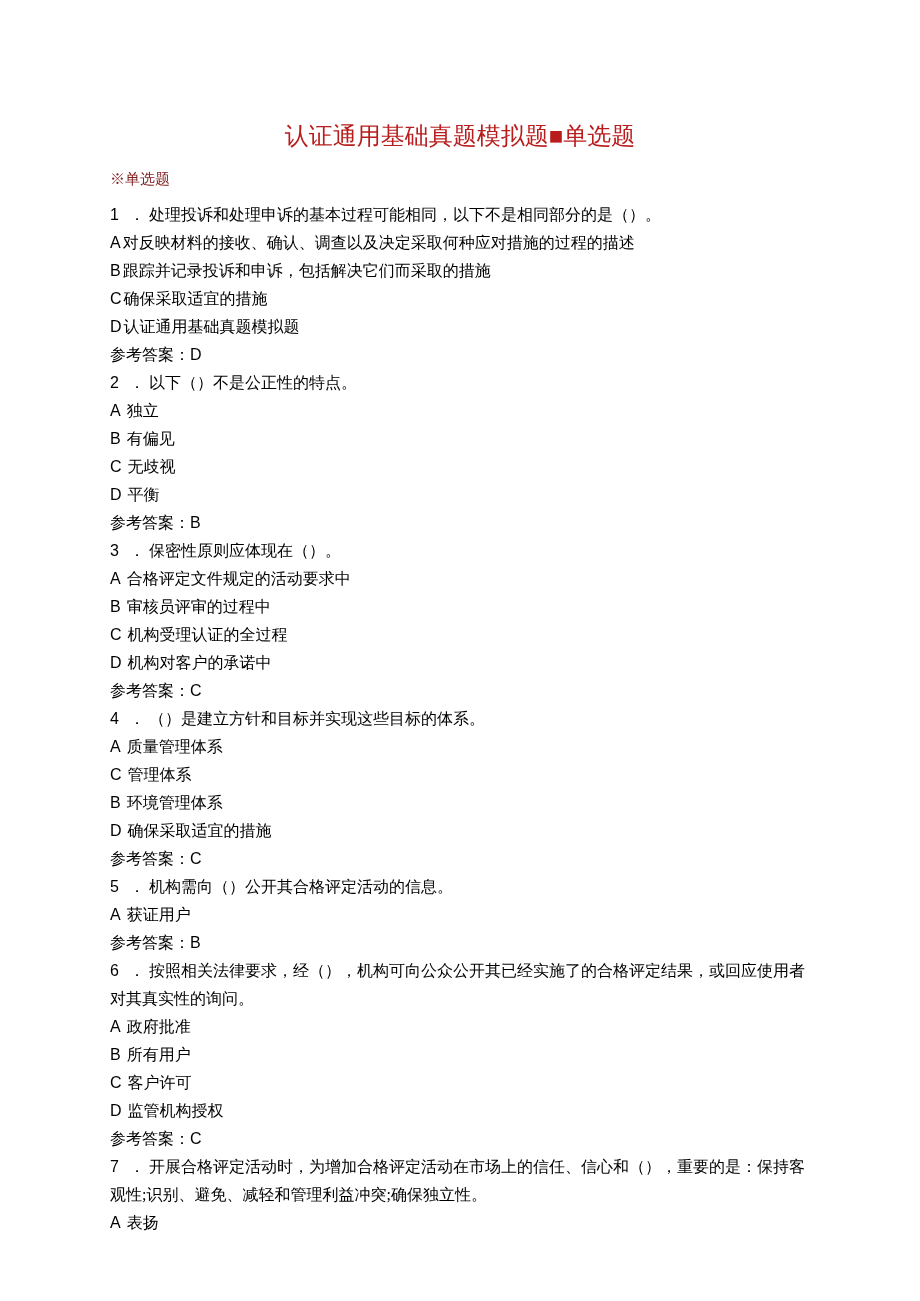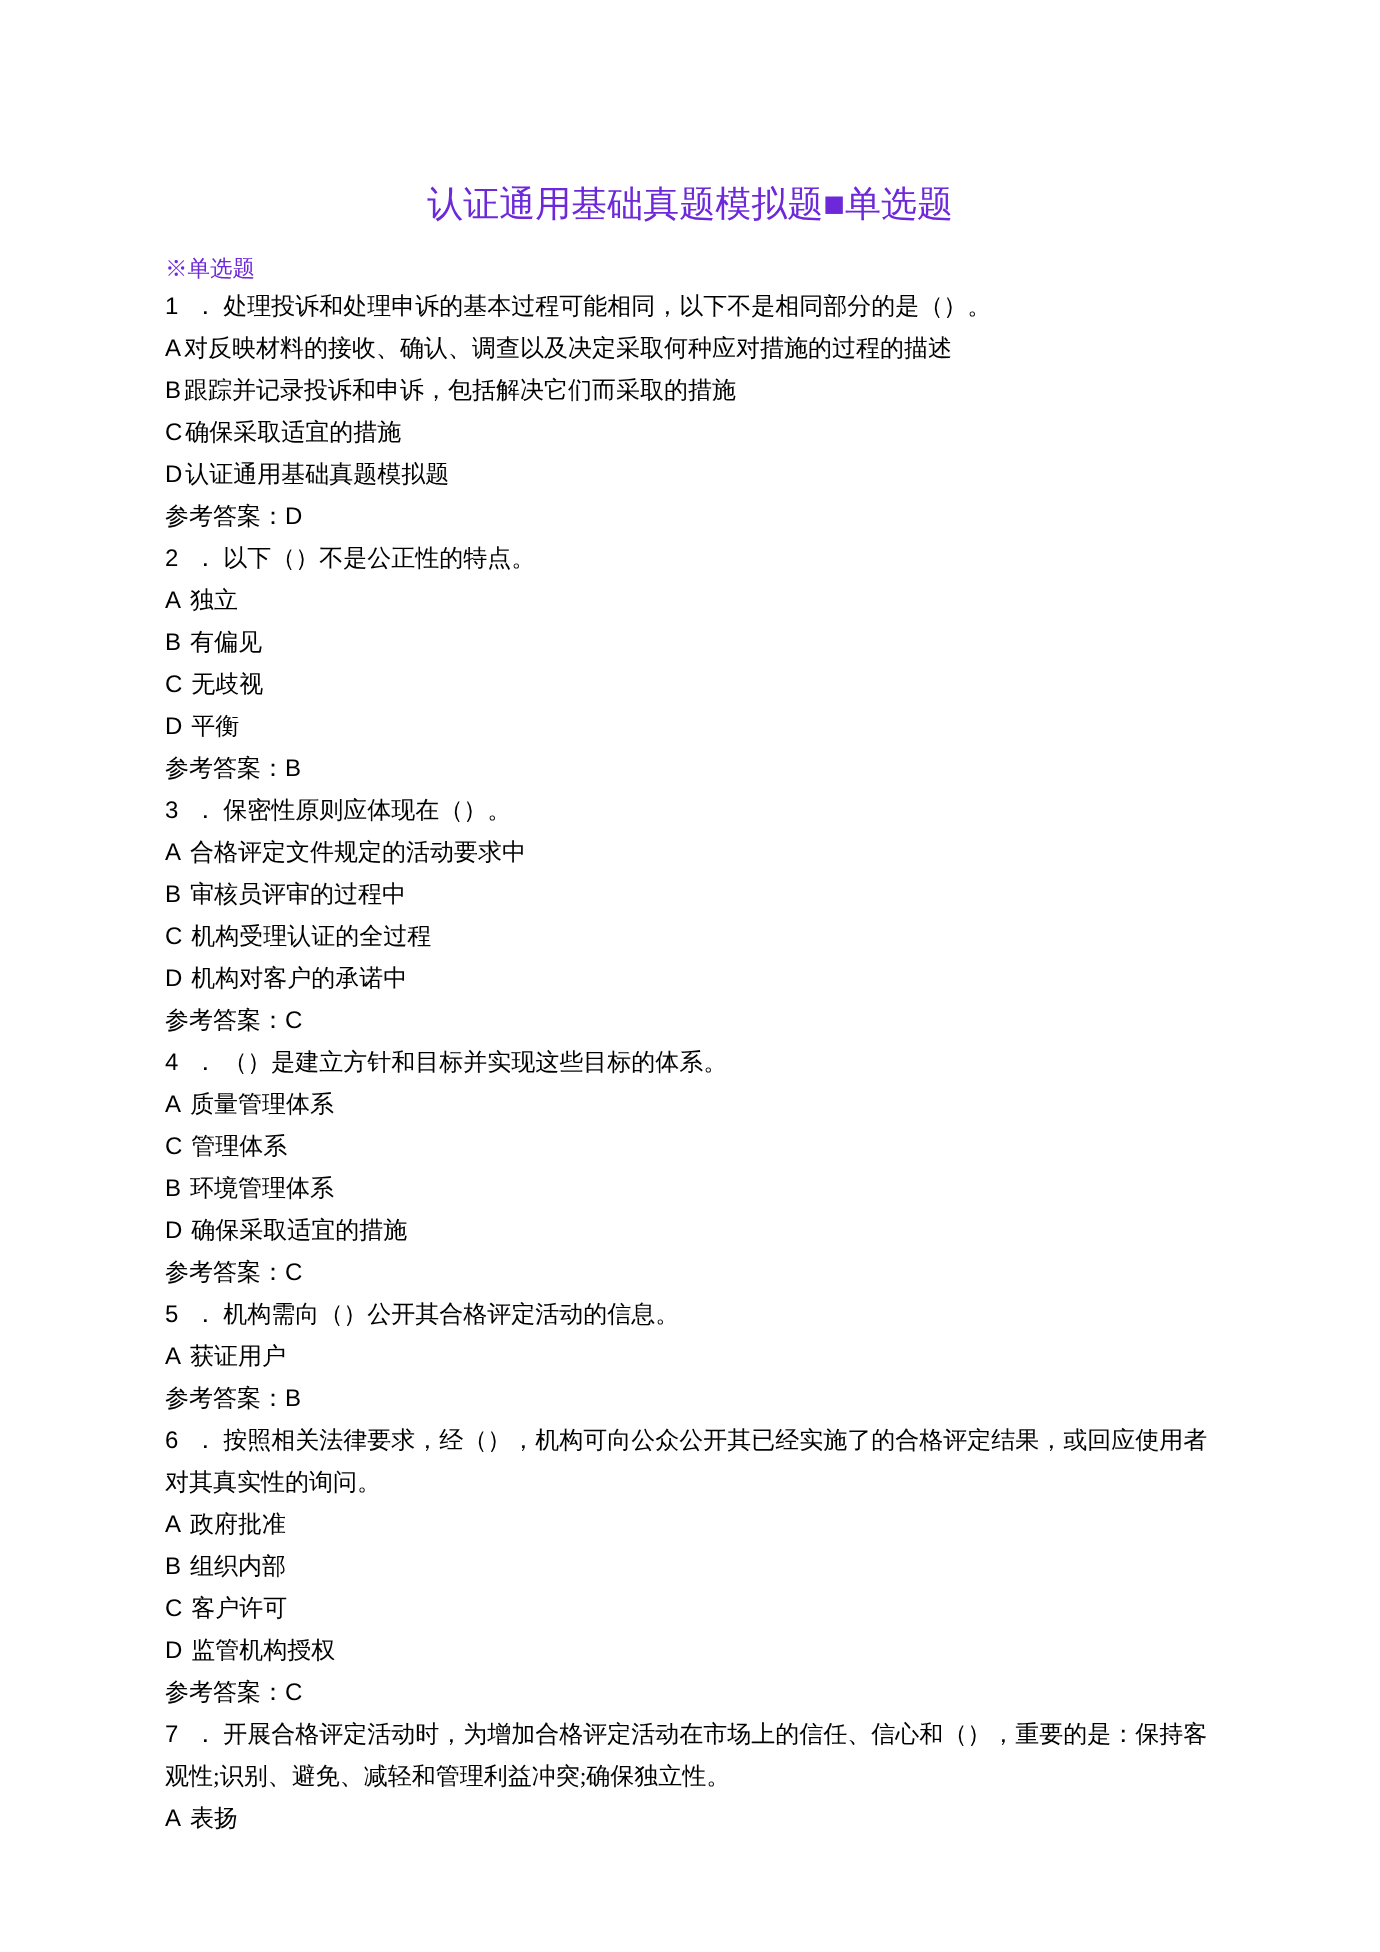--- a/index.html
+++ b/index.html
@@ -8,29 +8,29 @@
       font-family: 'SimSun', '宋体', serif;
       background: #fff;
       width: 920px;
     }
     .page {
       padding: 120px 110px 60px 110px;
       box-sizing: border-box;
     }
     .title {
       text-align: center;
-      color: #6d28d9;
+      color: #b91c1c;
       font-size: 24px;
       font-family: 'SimSun', '宋体', serif;
       margin-bottom: 18px;
     }
     .section-marker {
       font-size: 15px;
-      color: #6d28d9;
-      margin-bottom: 2px;
+      color: #7f1d1d;
+      margin-bottom: 12px;
     }
     .question-block {
       font-size: 16px;
       color: #000;
       line-height: 1.75;
     }
     .dot-sep {
       margin: 0 4px 0 6px;
     }
     .option-line {
@@ -95,21 +95,21 @@
         <span class="answer-line"><span>参考答案：</span><span class="ans-val">C</span></span>
       </div>
       <div class="question-block">
         <div><span class="q-num">5</span><span class="dot-sep"> ．</span><span>机构需向（）公开其合格评定活动的信息。</span></div>
         <span class="option-line"><span class="opt-label">A</span><span> 获证用户</span></span>
         <span class="answer-line"><span>参考答案：</span><span class="ans-val">B</span></span>
       </div>
       <div class="question-block">
         <div><span class="q-num">6</span><span class="dot-sep"> ．</span><span>按照相关法律要求，经（），机构可向公众公开其已经实施了的合格评定结果，或回应使用者对其真实性的询问。</span></div>
         <span class="option-line"><span class="opt-label">A</span><span> 政府批准</span></span>
-        <span class="option-line"><span class="opt-label">B</span><span> 组织内部</span></span>
+        <span class="option-line"><span class="opt-label">B</span><span> 所有用户</span></span>
         <span class="option-line"><span class="opt-label">C</span><span> 客户许可</span></span>
         <span class="option-line"><span class="opt-label">D</span><span> 监管机构授权</span></span>
         <span class="answer-line"><span>参考答案：</span><span class="ans-val">C</span></span>
       </div>
       <div class="question-block">
         <div><span class="q-num">7</span><span class="dot-sep"> ．</span><span>开展合格评定活动时，为增加合格评定活动在市场上的信任、信心和（），重要的是：保持客观性;识别、避免、减轻和管理利益冲突;确保独立性。</span></div>
         <span class="option-line"><span class="opt-label">A</span><span> 表扬</span></span>
       </div>
     </div>
 </div>

